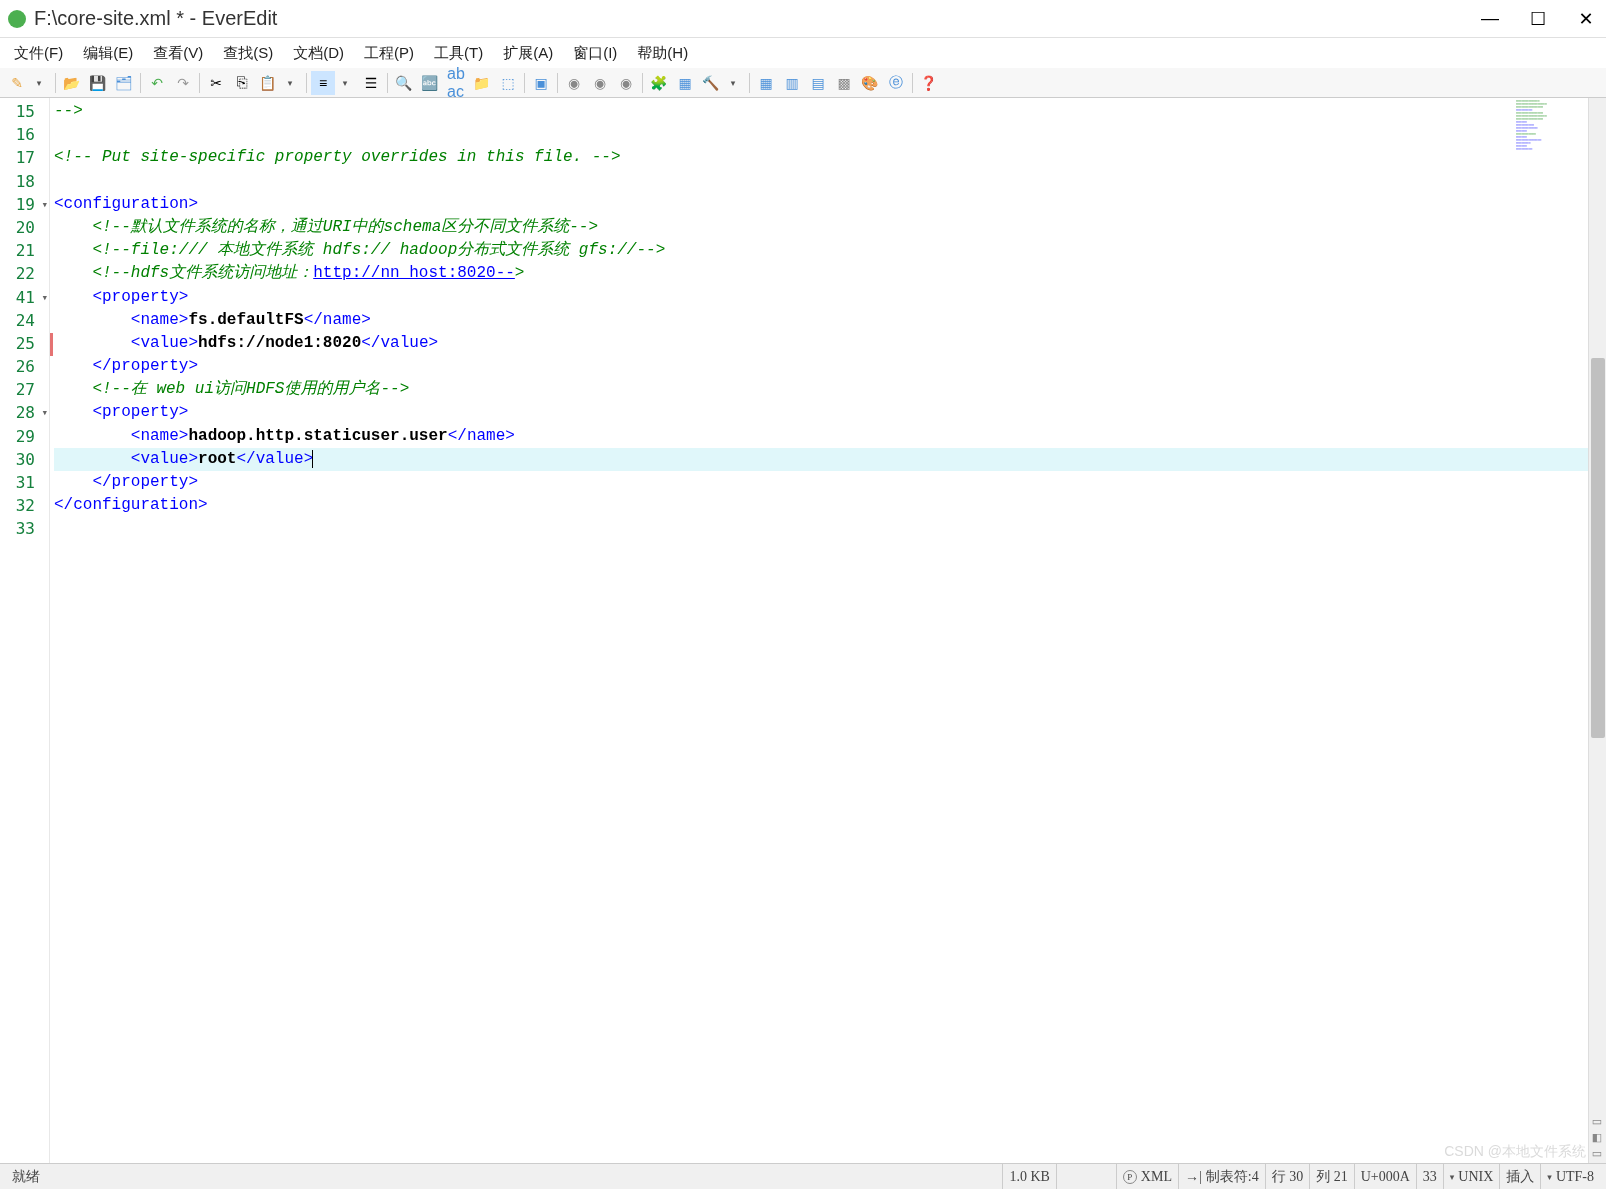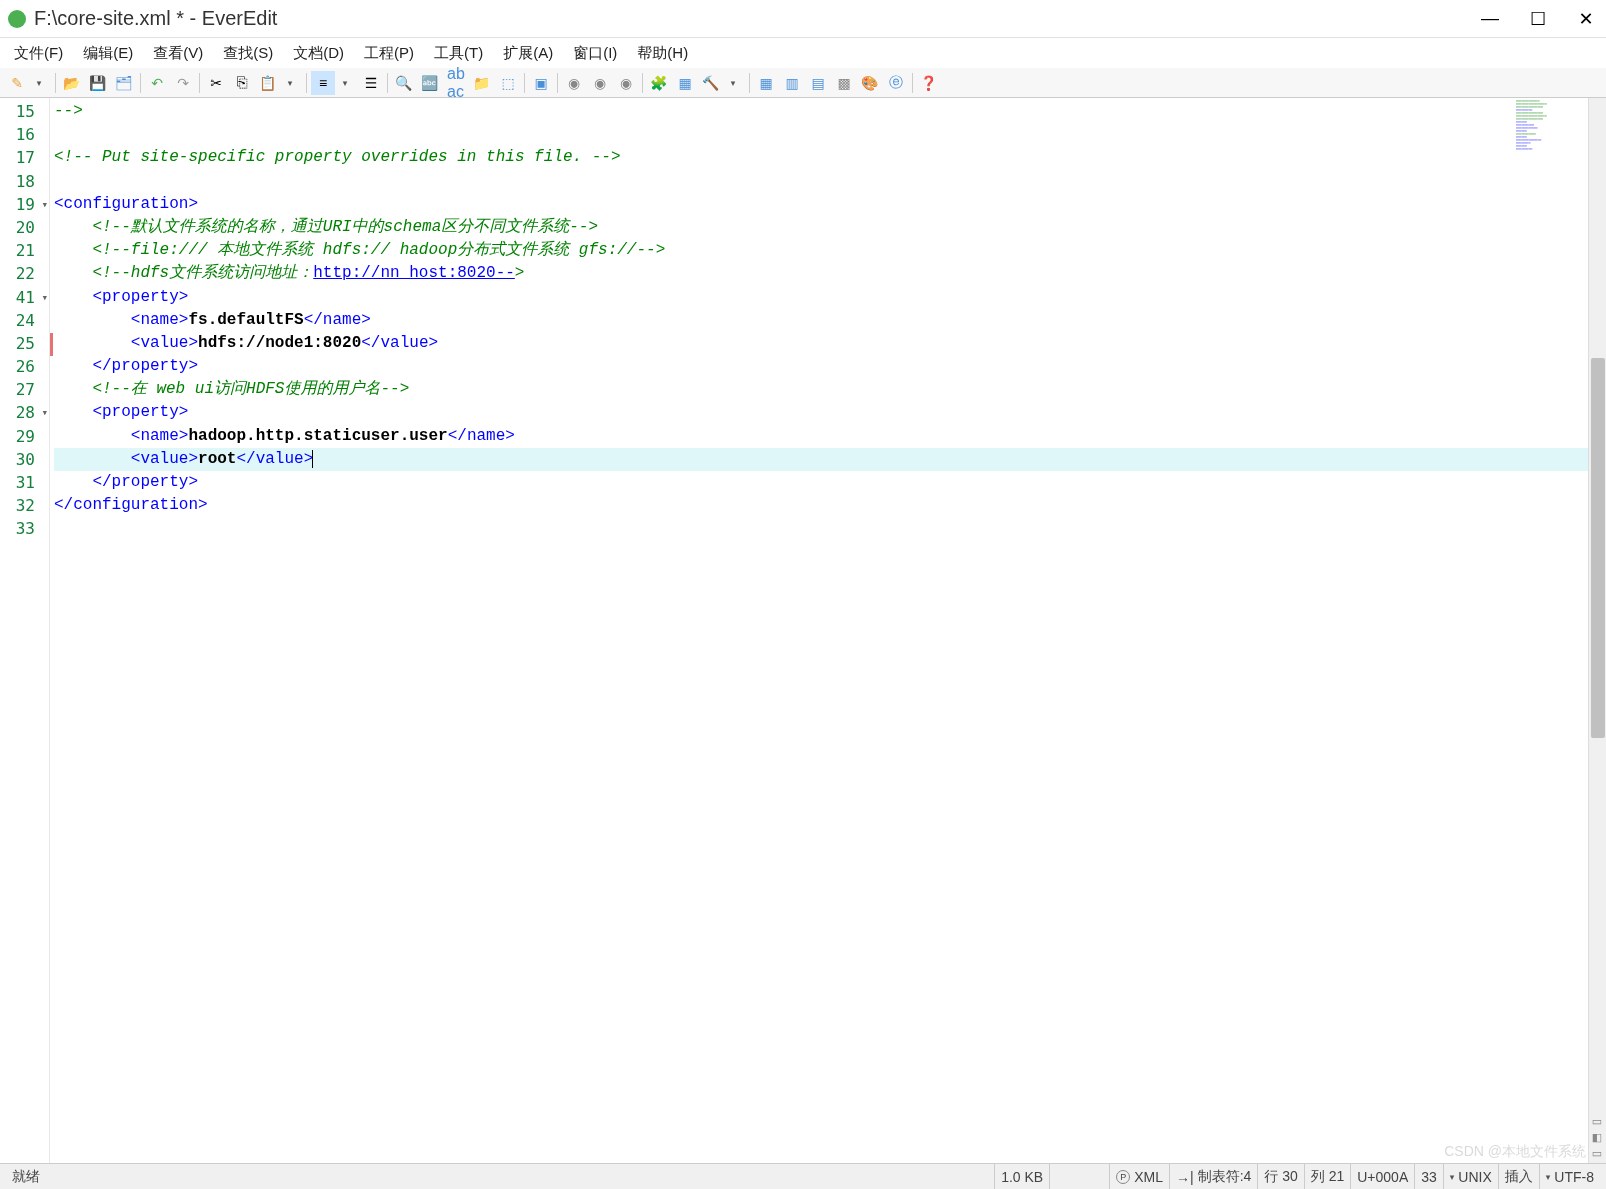--- a/index.html
+++ b/index.html
@@ -149,21 +149,21 @@
 .statusbar {
   height: 26px;
   display: flex;
   align-items: center;
   background: #f0f0f0;
   border-top: 1px solid #ccc;
   font-size: 14px;
   color: #444;
   padding: 0 6px;
 }
-.statusbar .sseg { padding: 0 6px; border-left: 1px solid #ccc; height: 100%; display:flex;align-items:center; white-space:nowrap;}
+.statusbar .sseg { padding: 0 6px; border-left: 1px solid #ccc; height: 100%; display:flex;align-items:center; white-space:nowrap;font-family:Liberation Serif, serif;}
 .statusbar .sseg:first-child { border-left: none; flex: 1; }
 .statusbar .dd2 { font-size: 9px; margin-right: 4px; color: #555; }
 .watermark {
   position: absolute;
   right: 20px; bottom: 28px;
   font-size: 14px;
   color: rgba(150,150,150,0.35);
   pointer-events: none;
 }
 </style>

